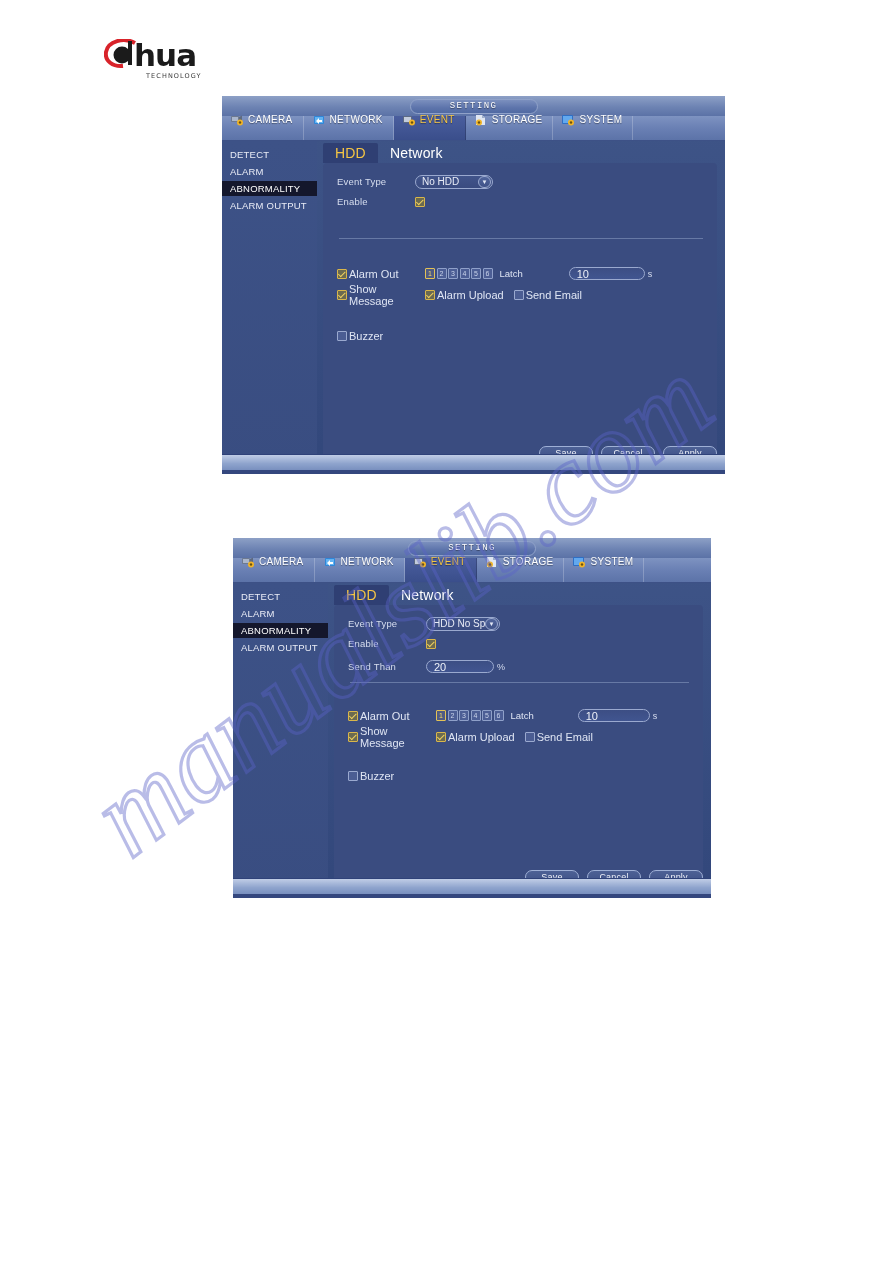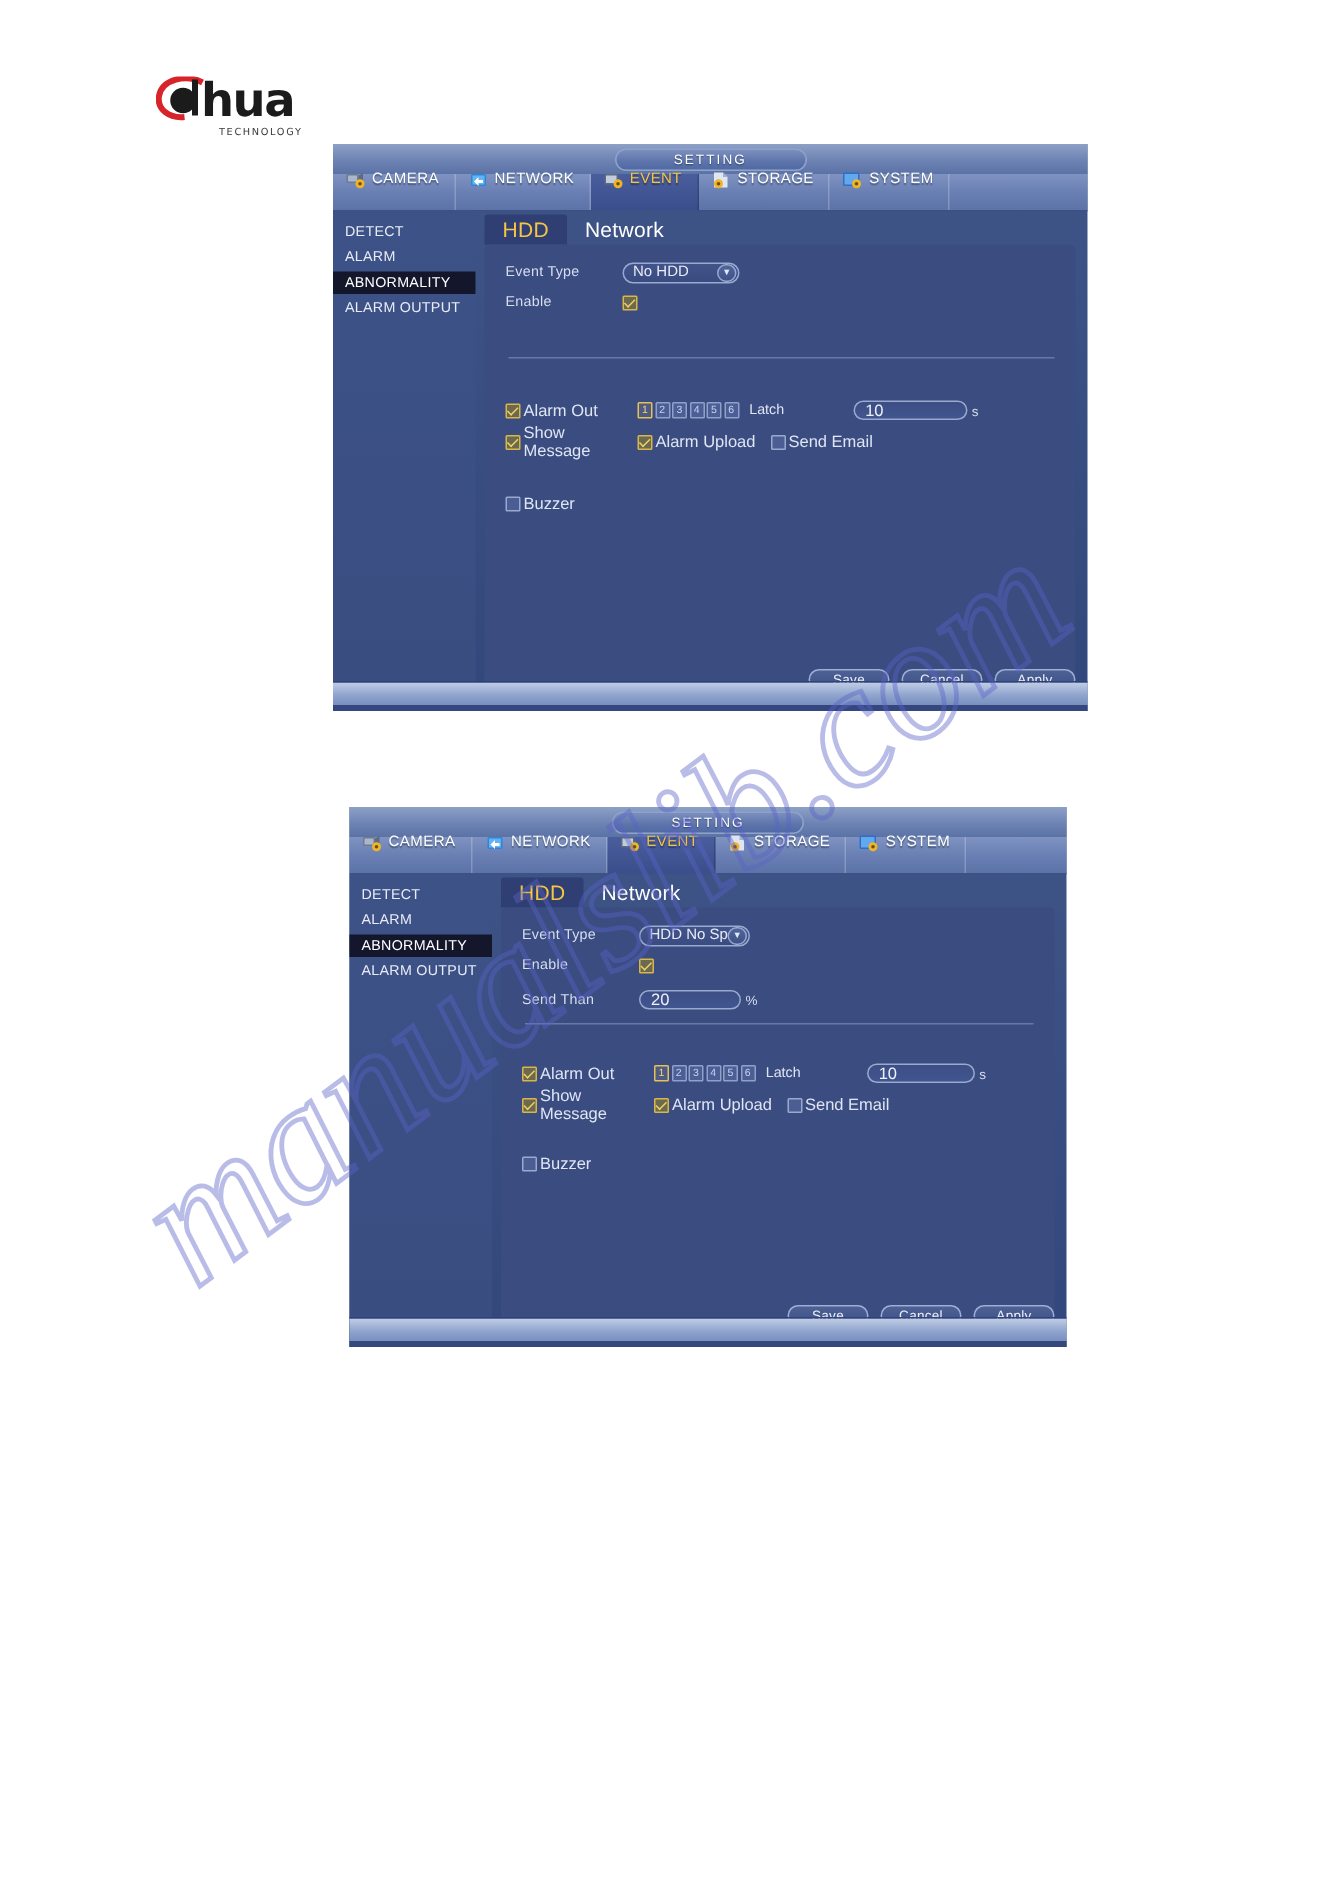--- a/index.html
+++ b/index.html
@@ -26,21 +26,21 @@
     font-size: 116px;
     font-style: italic;
     fill: none;
     stroke: #5a62c8;
     stroke-width: 3.2;
     opacity: .42;
   }
 
   
   #logo {
-    position:absolute; left:104px; top:52px;
+    position:absolute; left:104px; top:40px;
     width: 170px; height: 40px;
   }
   .logo-main {
     font-family: "DejaVu Sans", sans-serif;
     font-weight: bold;
     font-size: 31px;
     letter-spacing: -1px;
     color: #1b1b1b;
     line-height: 31px;
     position: relative;
@@ -77,20 +77,21 @@
   .title-pill {
     width: 128px; height: 15px;
     border-radius: 8px;
     background: linear-gradient(#7b8fbe, #5d74ab 60%, #506aa3);
     border: 1px solid #90a2c9;
     color:#fff;
     font-size: 9px;
     letter-spacing: 1.4px;
     display:flex; align-items:center; justify-content:center;
     text-shadow: 0 1px 1px rgba(0,0,0,.45);
+    font-family: Liberation Mono, monospace;
   }
 
   
   .tabbar {
     height: 25px;
     background: linear-gradient(#7e93c1, #6a80b4 50%, #5c73a8);
     display:flex; align-items:stretch;
     border-bottom: 1px solid #3d5186;
   }
   .tab {

